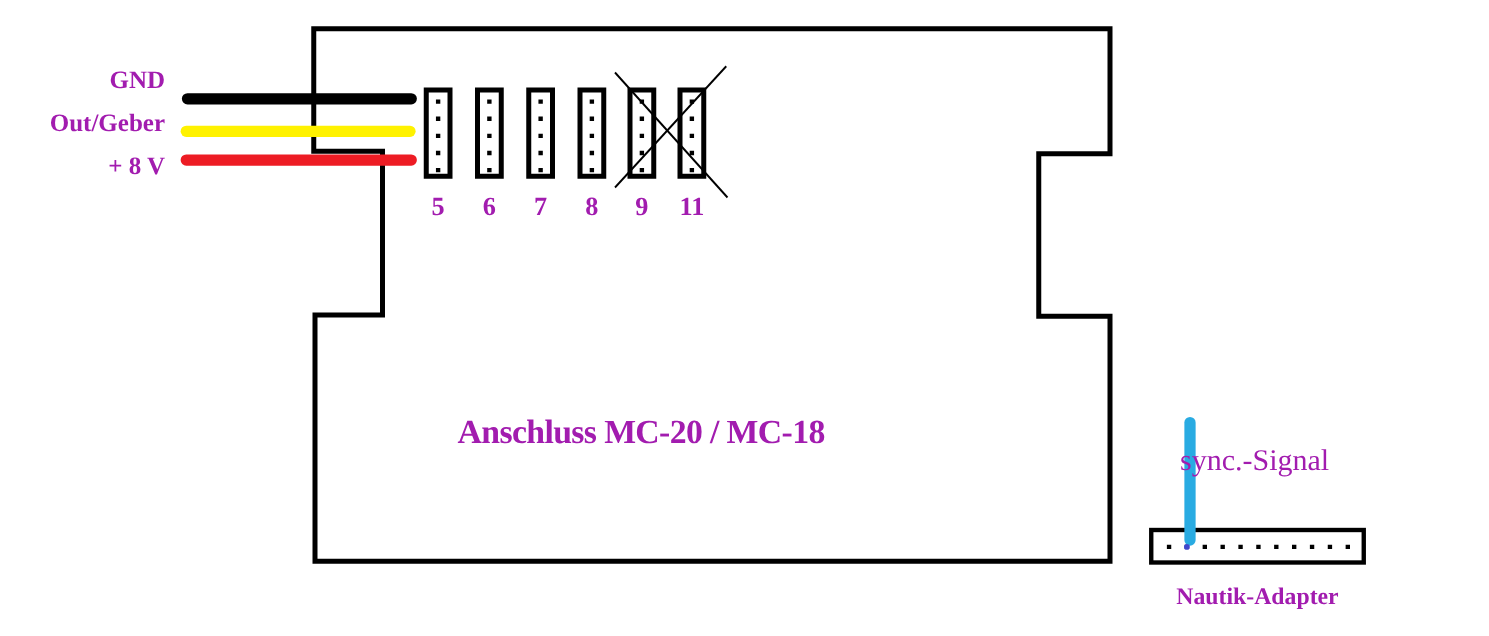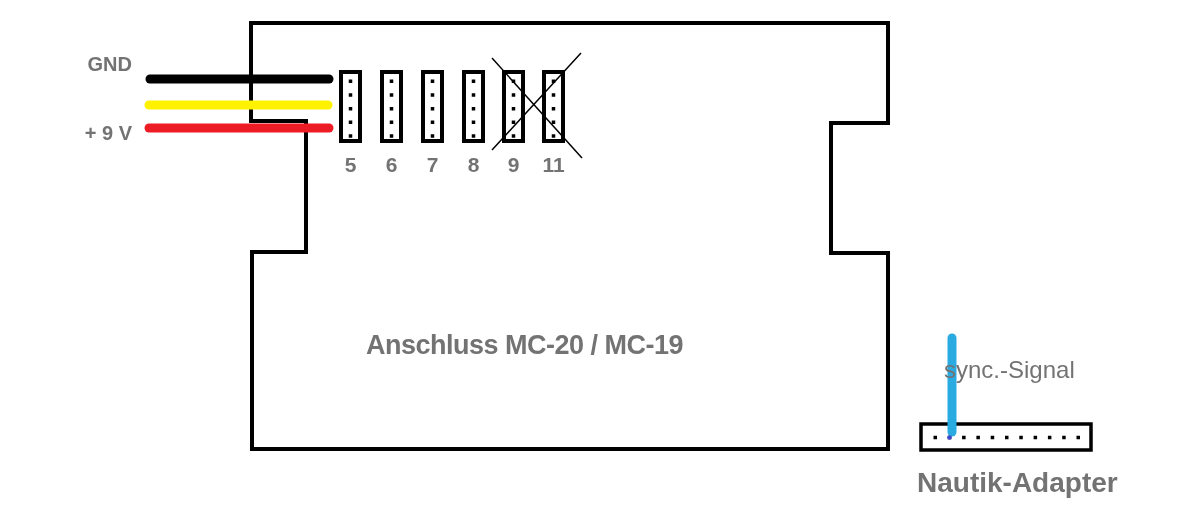--- a/index.html
+++ b/index.html
@@ -1,22 +1,22 @@
 <!DOCTYPE html>
 <html><head>
 <meta charset="utf-8">
 <style>
   html, body { margin: 0; padding: 0; background: #ffffff; }
   .canvas {
     position: relative;
     width: 1191px;
     height: 509px;
     background: #ffffff;
-    font-family: Liberation Sans, sans-serif;
-    color: #737373;
+    font-family: Liberation Serif, serif;
+    color: #a21caf;
     overflow: hidden;
   }
   .diagram-svg { position: absolute; left: 0; top: 0; }
   .label { position: absolute; white-space: nowrap; }
   .wire-label {
     left: 0; width: 132px;
     text-align: right;
     font-weight: bold;
     font-size: 20px;
   }
@@ -39,21 +39,21 @@
   .sync-label {
     left: 944px; top: 356px;
     font-size: 24px;
     font-weight: normal;
   }
   .adapter-label {
     left: 917px; top: 467px;
     width: 178px;
     text-align: center;
     font-weight: bold;
-    font-size: 28px;
+    font-size: 19px;
   }
 </style>
 </head>
 <body>
 
 <div class="canvas">
 
   <svg class="diagram-svg" width="1191" height="509" viewBox="0 0 1191 509">
 
     <polygon points="251,23 888,23 888,123 831,123 831,253 888,253 888,449 252,449 252,252 306,252 306,121 251,121" fill="none" stroke="#000000" stroke-width="4" stroke-linejoin="miter"></polygon>
@@ -82,28 +82,29 @@
     <line x1="149" y1="128" x2="329" y2="128" stroke-width="9" stroke-linecap="round" stroke="#ED1C24"></line>
 
     <rect x="921" y="424" width="170" height="26" fill="#ffffff" stroke="#000000" stroke-width="3.5"></rect>
     <line x1="933.5" y1="437.5" x2="1080" y2="437.5" stroke="#000000" stroke-width="3.5" stroke-dasharray="3.5 10.8"></line>
 
     <line x1="952" y1="338" x2="952" y2="432" stroke-width="9" stroke-linecap="round" stroke="#29ABE2"></line>
     <circle cx="949.5" cy="437.5" r="2.3" fill="#3F48CC"></circle>
   </svg>
 
   <div class="label wire-label gnd">GND</div>
-  <div class="label wire-label v5">+ 9 V</div>
+  <div class="label wire-label geber">Out/Geber</div>
+  <div class="label wire-label v5">+ 8 V</div>
 
   <div class="label pin-label" style="left:328.5px">5</div>
   <div class="label pin-label" style="left:369.5px">6</div>
   <div class="label pin-label" style="left:410.5px">7</div>
   <div class="label pin-label" style="left:451.5px">8</div>
   <div class="label pin-label" style="left:491.5px">9</div>
   <div class="label pin-label" style="left:531.5px">11</div>
 
-  <div class="label device-title">Anschluss MC-20 / MC-19</div>
+  <div class="label device-title">Anschluss MC-20 / MC-18</div>
 
   <div class="label sync-label">sync.-Signal</div>
 
   <div class="label adapter-label">Nautik-Adapter</div>
 
 </div>
 
 </body></html>

